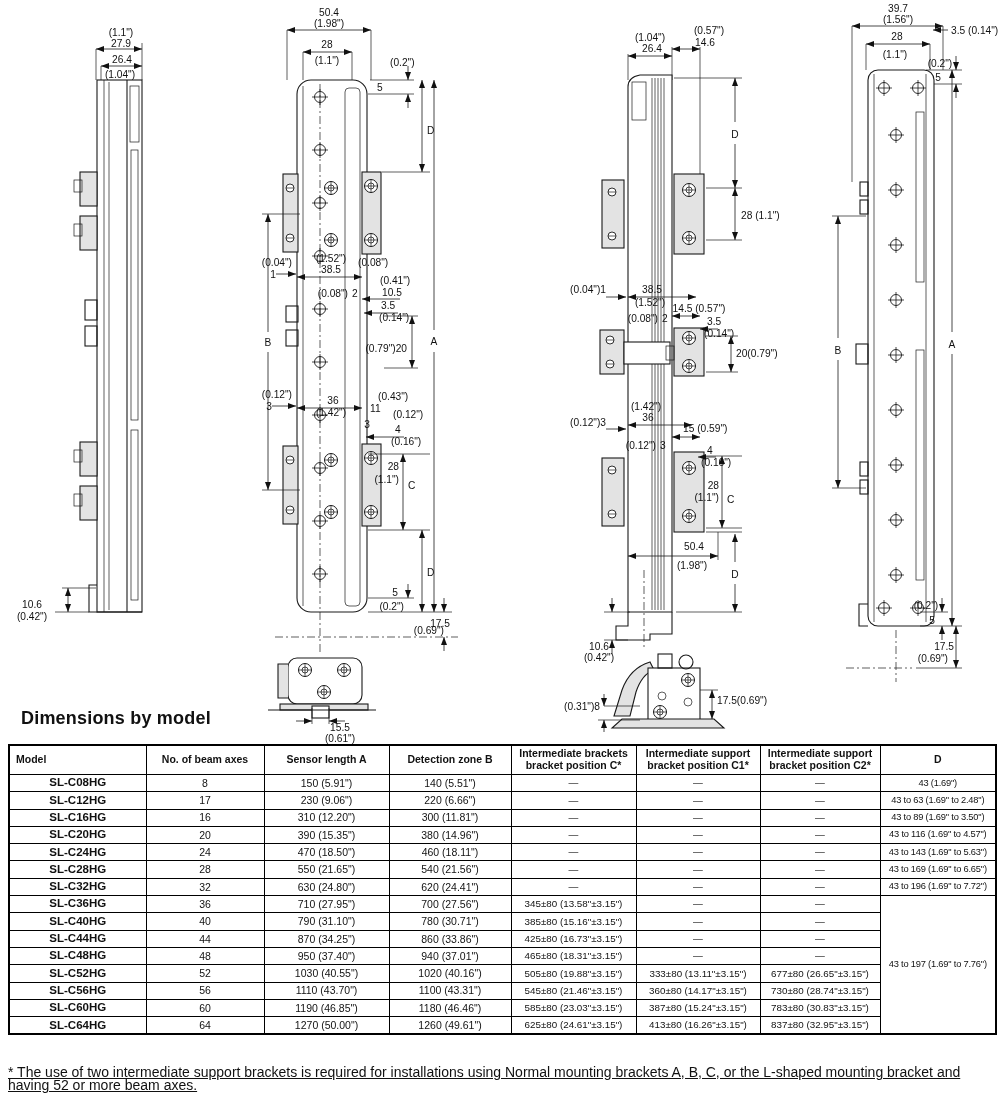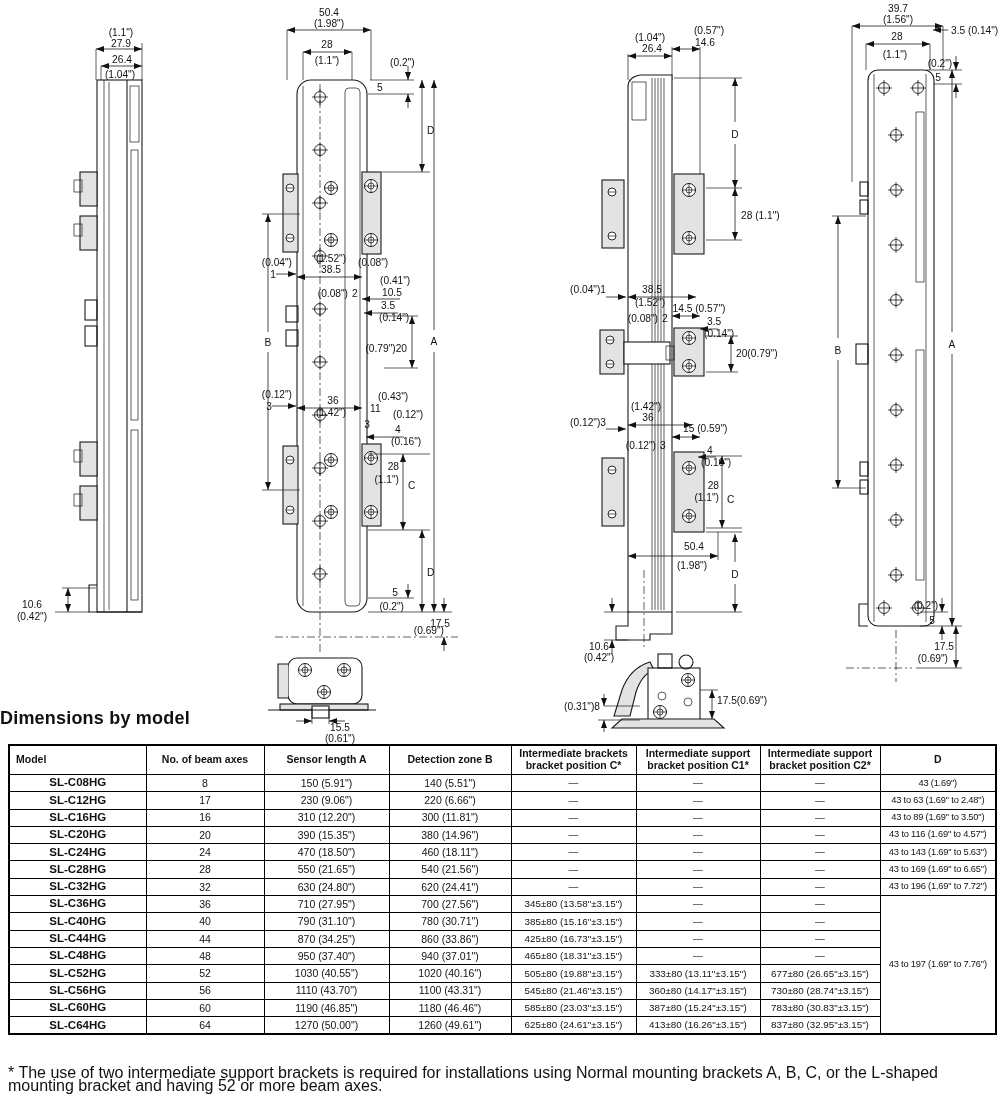--- a/index.html
+++ b/index.html
@@ -10,34 +10,34 @@
   .ln{stroke:#1a1a1a;stroke-width:1.1;fill:none}
   .lt{stroke:#1a1a1a;stroke-width:.7;fill:none}
   .dim{stroke:#1a1a1a;stroke-width:.8;fill:none;marker-start:url(#ar);marker-end:url(#ar)}
   .dima{stroke:#1a1a1a;stroke-width:.8;fill:none;marker-end:url(#ar)}
   .cl{stroke:#1a1a1a;stroke-width:.7;fill:none;stroke-dasharray:8 3 2 3}
   .fillg{fill:#e3e3e3}
   .fillw{fill:#fff}
   text.t{font:10.2px "Liberation Sans",sans-serif;fill:#111}
   .tm{text-anchor:middle}.te{text-anchor:end}
   
-  #title{position:absolute;left:0;top:708px;font-size:18px;font-weight:bold;letter-spacing:.2px;}
+  #title{position:absolute;left:21px;top:708px;font-size:18px;font-weight:bold;letter-spacing:.2px;}
   
   #tablewrap{position:absolute;left:8px;top:744px;width:987px;}
   table{border-collapse:collapse;width:987px;table-layout:fixed;}
   table,td,th{border:1px solid #000;}
   table{border-width:2px;}
   th{font-size:10.5px;font-weight:bold;line-height:1.12;padding:1px 2px;height:26px;text-align:center;vertical-align:middle;}
   th.hl{text-align:left;padding-left:6px;}
   td{font-size:10.5px;text-align:center;padding:0 1px;height:16.3px;line-height:1;vertical-align:middle;overflow:hidden;white-space:nowrap;}
   td.model{font-weight:bold;font-size:11.5px;margin-left:9px;}
   td.cc{font-size:9.8px;}
   td.dd{font-size:9.3px;letter-spacing:-.2px;}
   
-  #notes{position:absolute;left:8px;top:1066px;width:986px;font-size:16px;line-height:13px;}
+  #notes{position:absolute;left:8px;top:1066px;width:986px;font-size:14px;line-height:13px;text-decoration:underline;}
   #notes .n2{padding-left:9px;}
 </style>
 </head>
 <body>
 
 <div id="page">
 
 <svg id="drawings" width="1000" height="745" viewBox="0 0 1000 745">
   <defs>
     <marker id="ar" markerWidth="9" markerHeight="7" refX="8" refY="3" orient="auto-start-reverse" markerUnits="userSpaceOnUse">

